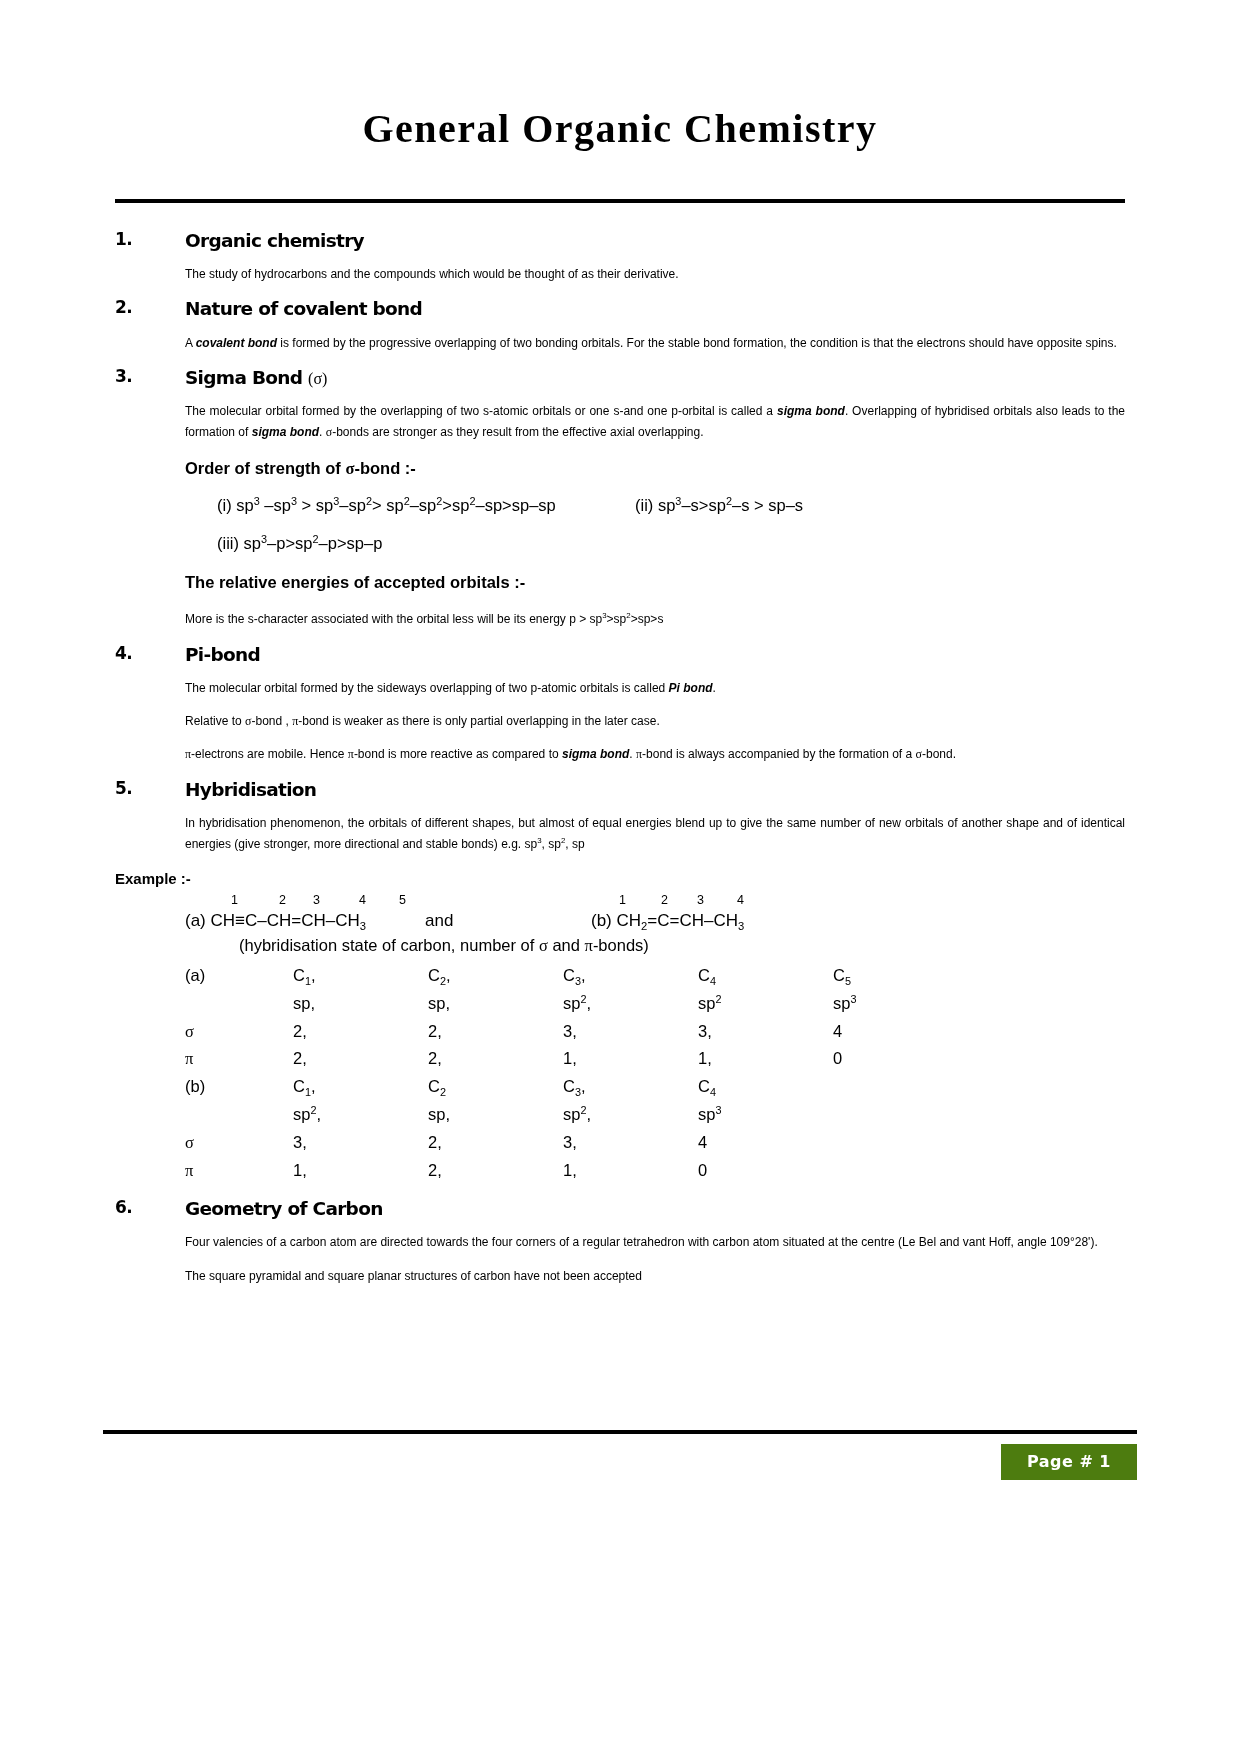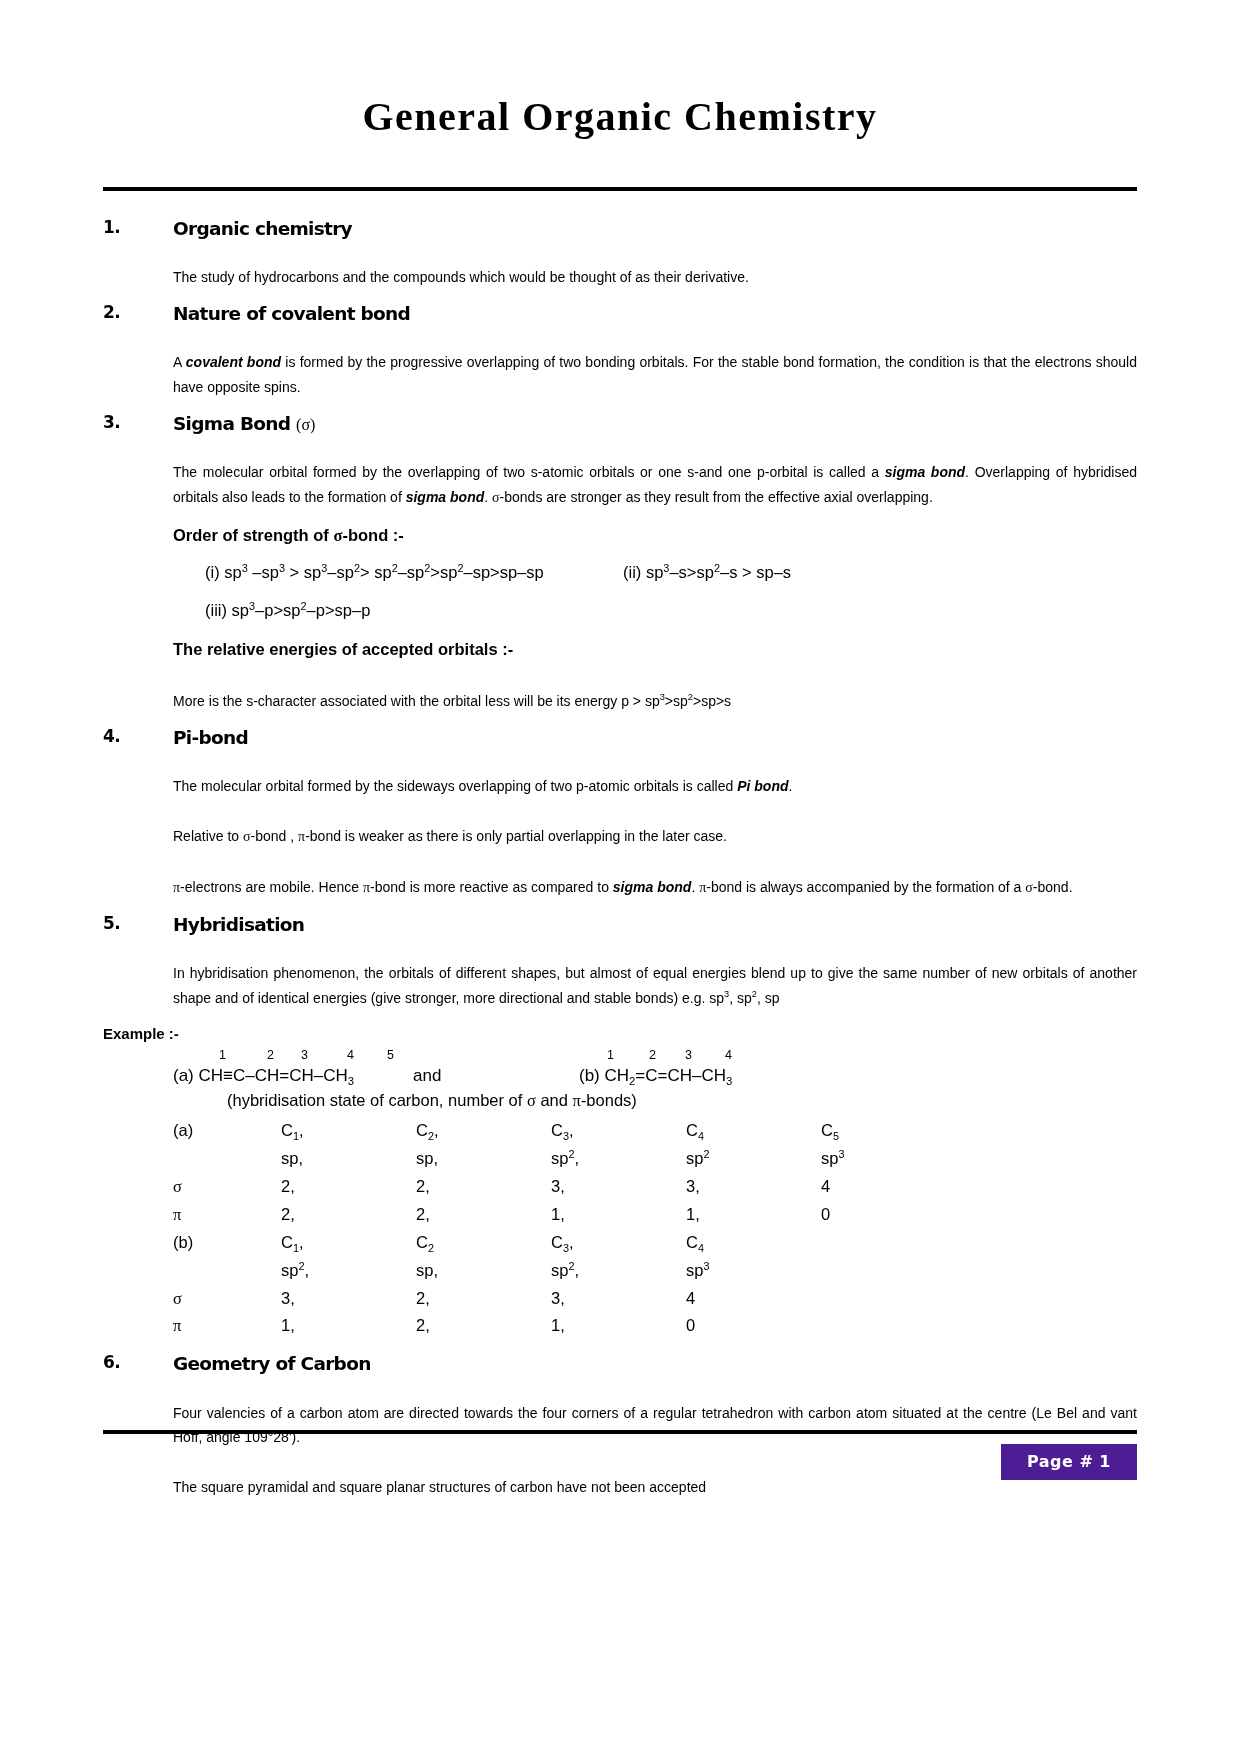--- a/index.html
+++ b/index.html
@@ -12,21 +12,21 @@
     height: 1754px;
     font-family: "Liberation Sans", sans-serif;
     color: #000000;
     position: relative;
     overflow: hidden;
   }
   .page {
     width: 1240px;
     height: 1754px;
     box-sizing: border-box;
-    padding: 0;
+    padding: 12px;
     position: relative;
   }
 
   
   .doc-title {
     font-family: "Liberation Serif", serif;
     font-weight: bold;
     font-size: 40px;
     text-align: center;
     letter-spacing: 1.5px;
@@ -76,24 +76,24 @@
   }
   .sec-head .sym {
     font-family: "Liberation Serif", serif;
     font-weight: normal;
     font-size: 16px;
     letter-spacing: 0;
   }
 
   .para {
     margin-left: 70px;
-    font-size: 14px;
+    font-size: 12px;
     line-height: 1.78;
     text-align: justify;
-    margin-top: 25px;
+    margin-top: 12px;
   }
   .para.nojust { text-align: left; }
   .para b { font-weight: bold; font-style: italic; }
 
   .subhead {
     margin-left: 70px;
     font-size: 16.5px;
     font-weight: bold;
     line-height: 1.78;
     margin-top: 10px;
@@ -170,21 +170,21 @@
     line-height: 1.45;
   }
   .hyb-table td.lbl { width: 108px; }
   .hyb-table td.cell { width: 135px; }
 
   
   .footer-badge {
     position: absolute;
     right: 103px;
     top: 1444px;
-    background: #4c1d95;
+    background: #4d7c0f;
     color: #ffffff;
     font-family: "DejaVu Sans", sans-serif;
     font-weight: bold;
     font-size: 16px;
     letter-spacing: 0.5px;
     padding: 8px 26px 9px 26px;
   }
 </style>
 </head>
 <body>

